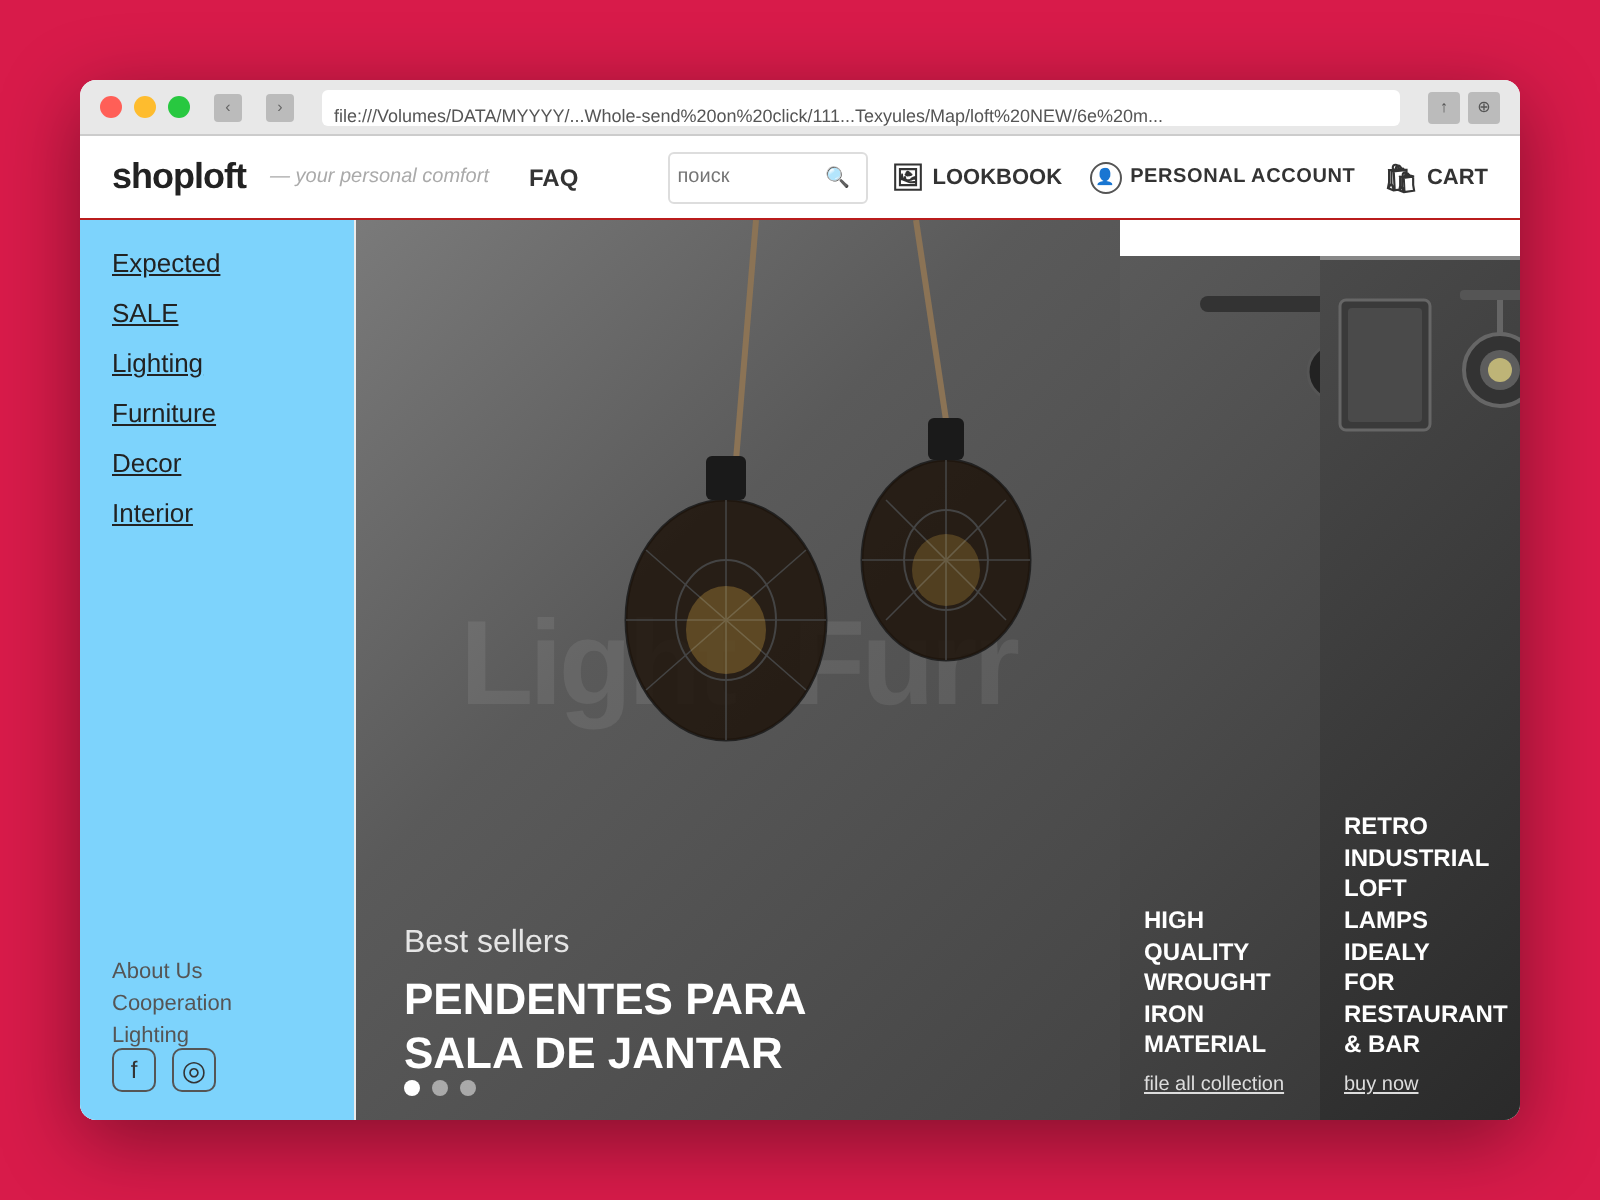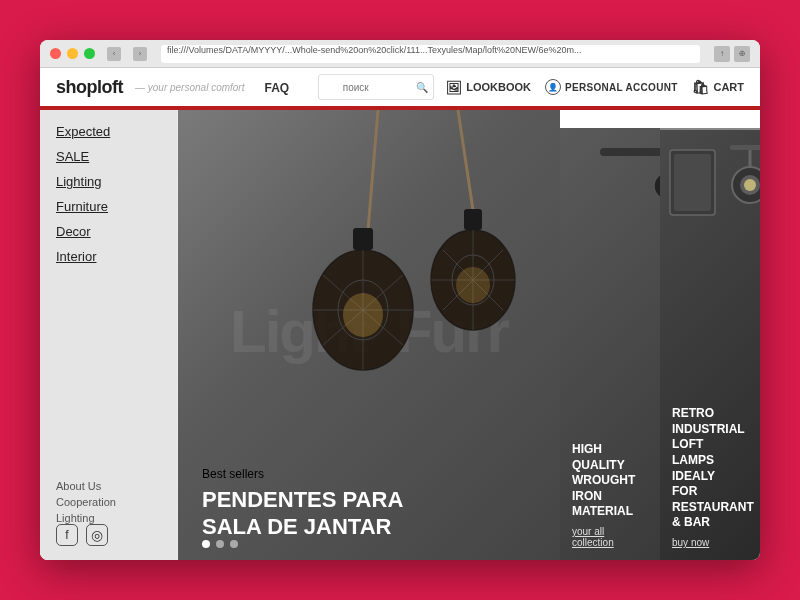--- a/index.html
+++ b/index.html
@@ -46,21 +46,21 @@
     }
     .browser-url-bar {
       flex: 1;
       height: 18px;
       background: white;
       border-radius: 3px;
       margin: 0 8px;
       font-size: 9px;
       color: #555;
       display: flex;
-      align-items: flex-start;
+      align-items: flex-end;
       padding: 0 6px;
       overflow: hidden;
       white-space: nowrap;
     }
     .browser-actions {
       display: flex; gap: 4px;
     }
     .browser-action-btn {
       width: 16px; height: 16px; background: #bbb; border-radius: 2px; font-size: 8px;
       display: flex; align-items: center; justify-content: center; color: #555;
@@ -70,21 +70,21 @@
       flex: 1;
       background: white;
       display: flex;
       flex-direction: column;
       overflow: hidden;
     }
     
     .header {
       height: 42px;
       background: white;
-      border-bottom: 4px solid #b91c1c;
+      border-bottom: 1px solid #b91c1c;
       display: flex;
       align-items: center;
       padding: 0 16px;
       gap: 12px;
       flex-shrink: 0;
     }
     .logo {
       font-size: 18px;
       font-weight: 700;
       color: #222;
@@ -104,23 +104,23 @@
       color: #333;
       text-decoration: none;
     }
     .search-box {
       margin-left: auto;
       display: flex;
       align-items: center;
       border: 1px solid #ddd;
       border-radius: 3px;
       height: 26px;
-      padding: 0 24px;
+      padding: 0 4px;
       gap: 4px;
-      width: 116px;
+      width: 100px;
     }
     .search-box input {
       border: none;
       outline: none;
       font-size: 10px;
       color: #555;
       width: 70px;
       background: transparent;
     }
     .search-icon-small { font-size: 10px; color: #888; }
@@ -164,21 +164,21 @@
     }
     
     .main-layout {
       flex: 1;
       display: flex;
       overflow: hidden;
     }
     
     .sidebar {
       width: 138px;
-      background: #e5e5e5;
+      background: #7dd3fc;
       border-right: 1px solid #ebebeb;
       padding: 14px 16px;
       display: flex;
       flex-direction: column;
       flex-shrink: 0;
     }
     .sidebar-nav {
       display: flex;
       flex-direction: column;
       gap: 10px;
@@ -235,22 +235,22 @@
     }
     .hero-text-overlay {
       position: absolute;
       top: 0; left: 0; right: 0; bottom: 0;
       display: flex;
       flex-direction: column;
       justify-content: flex-end;
       padding: 20px 24px;
     }
     .best-sellers-label {
-      font-size: 12px;
-      color: #000000;
+      font-size: 16px;
+      color: #e5e5e5;
       margin-bottom: 6px;
       margin-top: 16px;
     }
     .hero-title {
       font-size: 22px;
       font-weight: 800;
       color: white;
       line-height: 1.2;
       text-transform: uppercase;
       max-width: 260px;
@@ -478,21 +478,21 @@
               <circle cx="108" cy="58" r="14" fill="#222" stroke="#555" stroke-width="1.5"></circle>
               <circle cx="108" cy="58" r="8" fill="#bbb" opacity="0.3"></circle>
 
               <rect x="140" y="28" width="14" height="25" rx="3" fill="#2a2a2a" transform="rotate(15,147,40)"></rect>
               <circle cx="150" cy="56" r="12" fill="#222" stroke="#555" stroke-width="1.5"></circle>
               <circle cx="150" cy="56" r="7" fill="#bbb" opacity="0.25"></circle>
             </svg>
             <div class="card-title">
               <span>HIGH QUALITY<br>WROUGHT<br>IRON MATERIAL</span>
             </div>
-            <a href="#" class="card-link">your all collection</a>
+            <a href="#" class="card-link">file all collection</a>
           </div>
 
           <div class="card-bottom">
             <div class="card-bottom-bg"></div>
 
             <svg width="100%" height="100%" style="position:absolute;top:0;left:0;z-index:1">
 
               <rect x="70" y="15" width="60" height="5" rx="2" fill="#555"></rect>
 
               <line x1="90" y1="20" x2="90" y2="50" stroke="#666" stroke-width="3"></line>

